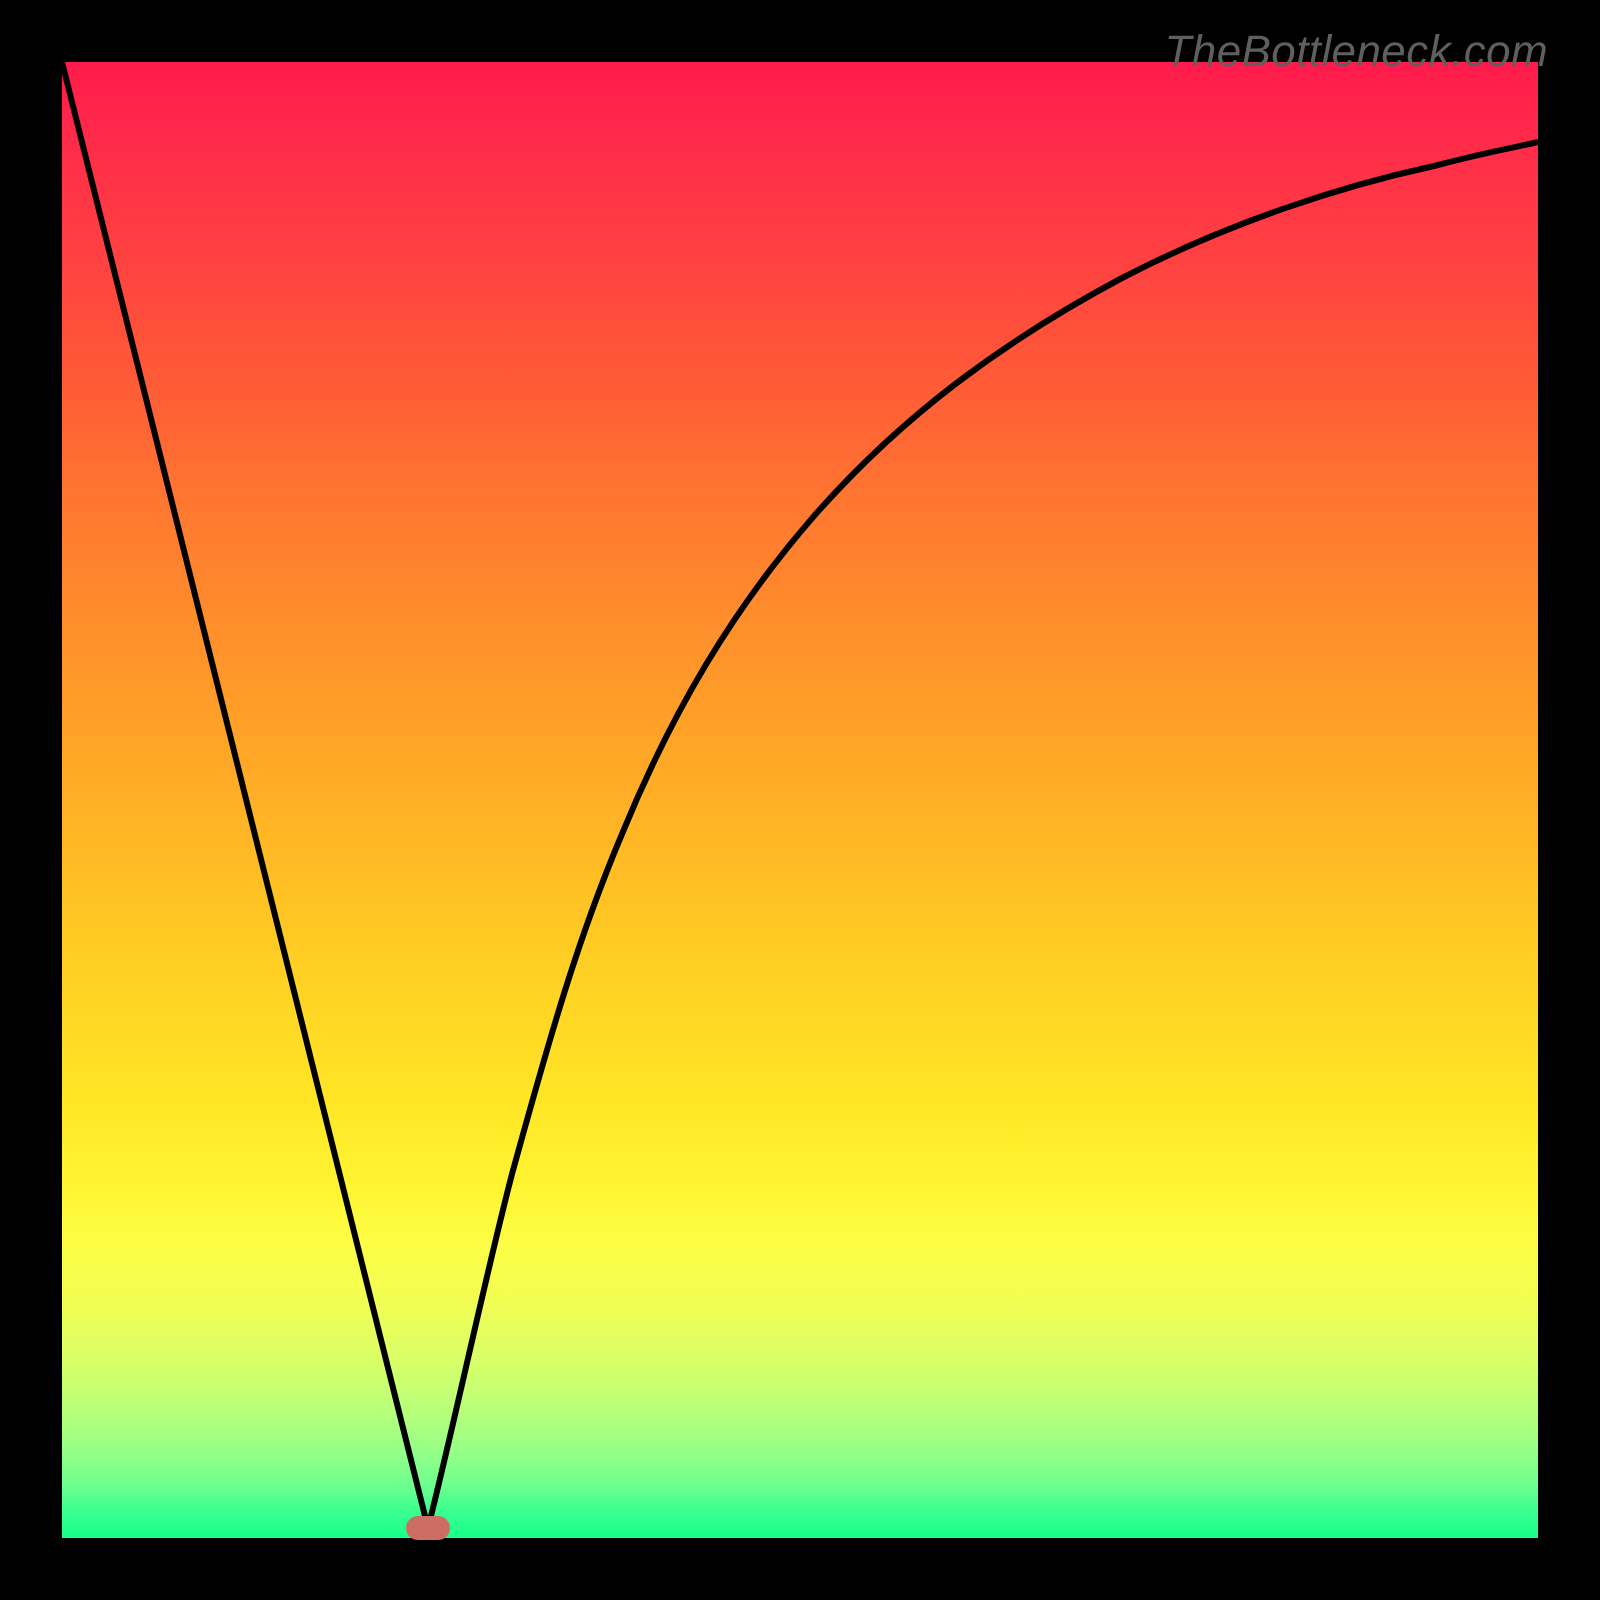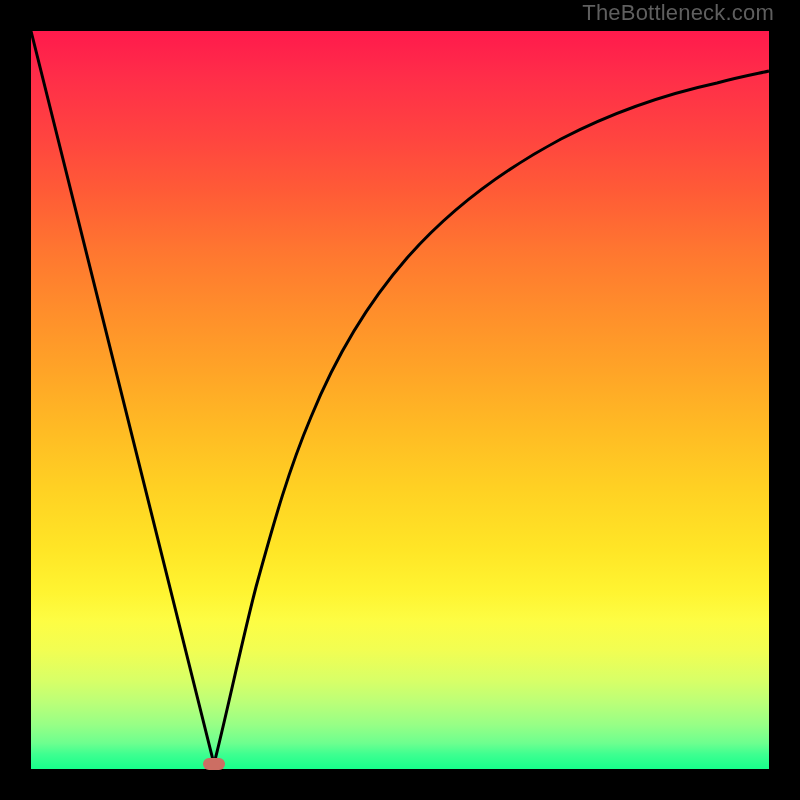--- a/index.html
+++ b/index.html
@@ -40,26 +40,27 @@
       #d8ff67 88%,
       #bbff78 91%,
       #97ff86 94%,
       #6dff8f 96.5%,
       #3eff90 98%,
       #17ff8b 100%
     );
   }
   .attrib {
     position: absolute;
-    top: 0;
+    top: 13px;
     right: 26px;
     font-family: Arial, Helvetica, sans-serif;
     font-size: 22px;
     color: #5f5f5f;
     letter-spacing: 0.2px;
+    font-style: italic;
   }
   svg.curve {
     position: absolute;
     left: 0;
     top: 0;
     width: 100%;
     height: 100%;
     overflow: visible;
   }
   .marker {

